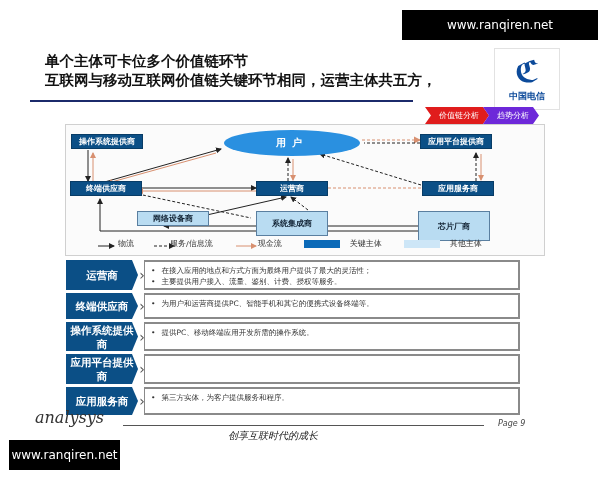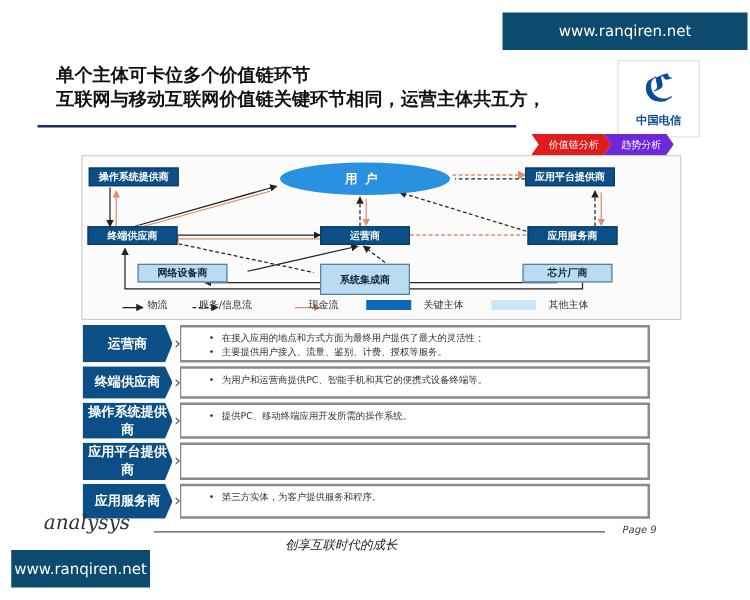--- a/index.html
+++ b/index.html
@@ -1,20 +1,20 @@
 <!DOCTYPE html>
 <html><head>
 <meta charset="utf-8">
 <style>
   * { box-sizing: border-box; margin: 0; padding: 0; }
   html, body { width: 600px; height: 480px; background: #ffffff; overflow: hidden; }
   body { position: relative; font-family: "DejaVu Sans", "Liberation Sans", sans-serif; }
 
   .watermark {
-    position: absolute; background: #0c4a6e; color: #ffffff;
+    position: absolute; background: #000000; color: #ffffff;
     font-family: "DejaVu Sans", sans-serif; font-size: 12px;
     display: flex; align-items: center; justify-content: center;
   }
   .wm-top { left: 402px; top: 10px; width: 196px; height: 30px; }
   .wm-bottom { left: 9px; top: 440px; width: 111px; height: 30px; }
 
   .title {
     position: absolute; left: 45px; top: 52px; width: 400px;
     font-size: 14.5px; font-weight: bold; line-height: 19px; color: #111;
   }
@@ -63,21 +63,21 @@
   .rows { position: absolute; left: 66px; top: 260px; width: 454px; }
   .row { position: relative; display: flex; margin-bottom: 3px; }
   .row-label {
     width: 72px; background: #0b4f86; color: #fff; font-weight: bold; font-size: 10.5px;
     display: flex; align-items: center; justify-content: center; text-align: center;
     line-height: 14px; padding: 2px 4px; position: relative;
     clip-path: polygon(0 0, calc(100% - 6px) 0, 100% 50%, calc(100% - 6px) 100%, 0 100%);
   }
   .row-chev { width: 8px; display: flex; align-items: center; justify-content: center; font-size: 14px; color: #555; }
   .row-body {
-    flex: 1; border: 2px solid #8a8a8a; border-left: none; padding: 3px 22px;
+    flex: 1; border: 2px solid #8a8a8a; border-left: none; padding: 3px 6px;
     display: flex; flex-direction: column; justify-content: space-between;
     font-size: 7.5px; color: #333; line-height: 11px; margin-left: -2px;
     border-left: 1px solid #8a8a8a;
   }
   .bullet::before { content: "•"; margin-right: 6px; }
 
   .footer-logo { position: absolute; left: 35px; top: 408px; }
   .footer-logo .brand { font-size: 16px; font-style: italic; color: #333; font-family: "DejaVu Serif", serif; }
   .footer-logo .sub { font-size: 6.5px; color: #444; font-style: italic; margin-top: 18px; margin-left: 10px; }
   .footer-rule { position: absolute; left: 123px; top: 425px; width: 361px; height: 1px; background: #555; }
@@ -153,26 +153,26 @@
     <line x1="170" y1="121" x2="190" y2="121" stroke="#d89070" stroke-width="1" marker-end="url(#ac)"></line>
   </svg>
 
   <div class="user-ellipse">用户</div>
 
   <div class="node" style="left:5px;top:9px;width:72px;height:15px;">操作系统提供商</div>
   <div class="node" style="left:4px;top:56px;width:72px;height:15px;">终端供应商</div>
   <div class="node" style="left:190px;top:56px;width:72px;height:15px;">运营商</div>
   <div class="node" style="left:354px;top:9px;width:72px;height:15px;">应用平台提供商</div>
   <div class="node" style="left:356px;top:56px;width:72px;height:15px;">应用服务商</div>
-  <div class="node light" style="left:44px;top:86px;width:72px;height:15px;">网络设备商</div>
+  <div class="node light" style="left:71px;top:86px;width:72px;height:15px;">网络设备商</div>
   <div class="node light" style="left:190px;top:86px;width:72px;height:25px;">系统集成商</div>
-  <div class="node light" style="left:352px;top:86px;width:72px;height:15px;">芯片厂商</div>
+  <div class="node light" style="left:352px;top:86px;width:72px;height:30px;">芯片厂商</div>
 
   <div class="legend">
-    <div class="legend-item" style="margin-left:22px;margin-right:15px;">
+    <div class="legend-item" style="margin-left:22px;margin-right:26px;">
         <span>物流</span>
       </div>
     <div class="legend-item" style="margin-left:10px;margin-right:40px;">
         <span>服务/信息流</span>
       </div>
     <div class="legend-item" style="margin-left:5px;margin-right:22px;">
         <span>现金流</span>
       </div>
     <div class="legend-item">
         <span class="legend-swatch" style="background:#0b6ab8;"></span>

